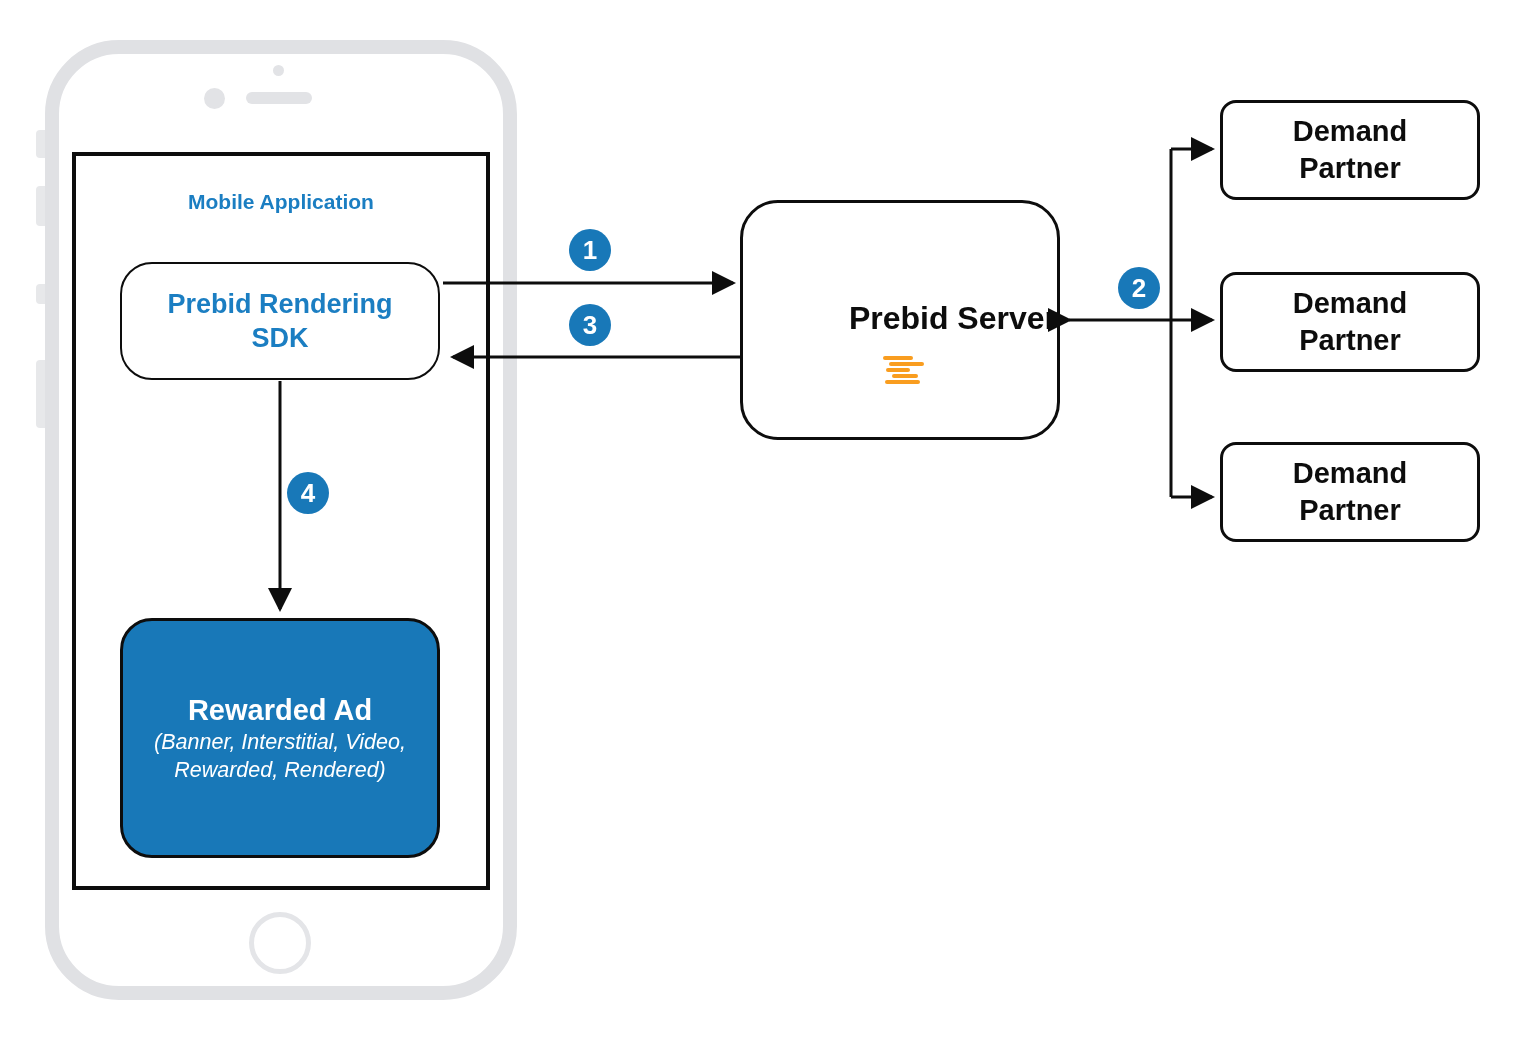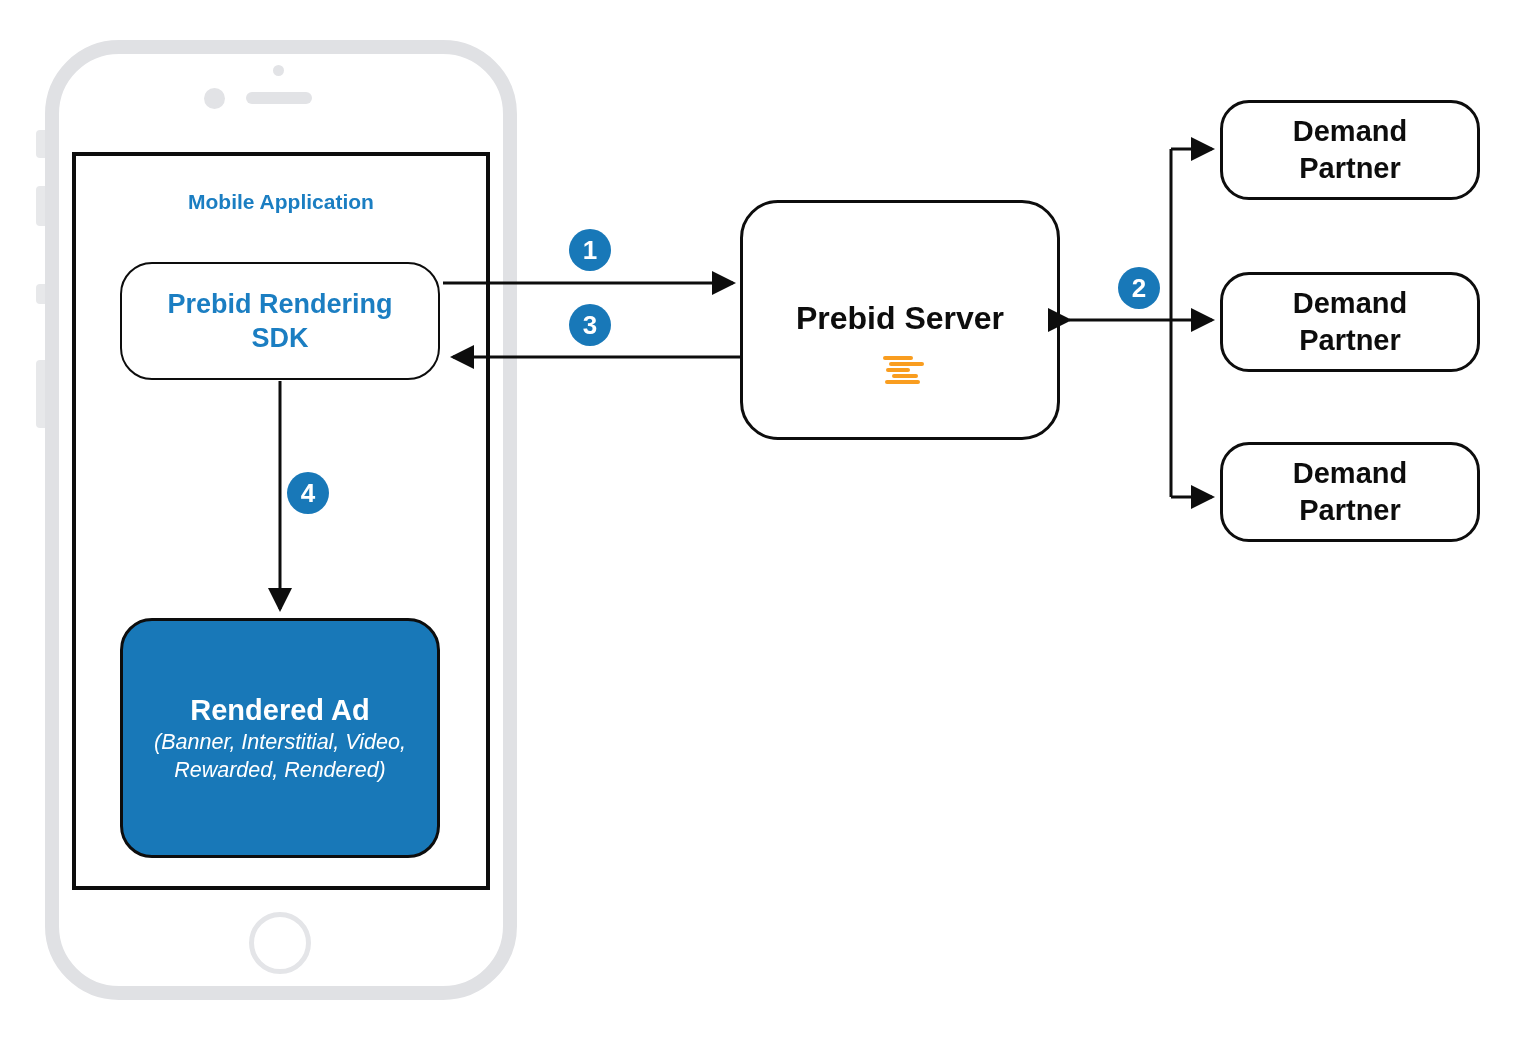--- a/index.html
+++ b/index.html
@@ -26,31 +26,31 @@
     display:flex;flex-direction:column;align-items:center;justify-content:center;text-align:center;}
 
   .sdk-box{left:120px;top:262px;width:320px;height:118px;border-radius:32px;border-width:2.5px;}
   .sdk-box .lbl{font-size:27px;font-weight:bold;color:#1b7ec2;line-height:34px;}
 
   .ad-box{left:120px;top:618px;width:320px;height:240px;border-radius:32px;background:#1878b8;}
   .ad-title{font-size:29px;font-weight:bold;color:#ffffff;line-height:36px;}
   .ad-sub{font-size:21.5px;font-style:italic;color:#ffffff;line-height:28px;}
 
   .server-box{left:740px;top:200px;width:320px;height:240px;border-radius:38px;}
-  .server-title{position:absolute;left:0;top:97px;width:100%;text-align:center;
+  .server-title{position:absolute;left:0;top:97px;width:100%;text-align:right;
     font-size:32px;font-weight:bold;color:#0d0d0d;line-height:36px;}
   .prebid-logo{position:absolute;left:138px;top:152px;width:46px;height:30px;}
   .prebid-logo span{position:absolute;height:3.5px;border-radius:2px;background:#f99d1f;}
   .pl1{left:2px;top:1px;width:30px;}
   .pl2{left:8px;top:7px;width:35px;}
   .pl3{left:5px;top:13px;width:24px;}
   .pl4{left:11px;top:19px;width:26px;}
   .pl5{left:4px;top:25px;width:35px;}
 
-  .dp-box{left:1220px;width:260px;height:100px;border-radius:29px;}
+  .dp-box{left:1220px;width:260px;height:100px;border-radius:16px;}
   .dp-box .lbl{font-size:29px;font-weight:bold;color:#0d0d0d;line-height:37px;}
   .dp-1{top:100px;} .dp-2{top:272px;} .dp-3{top:442px;}
 
   
   .arrows{position:absolute;left:0;top:0;width:1520px;height:1040px;z-index:4;pointer-events:none;}
 
   
   .badge{position:absolute;width:42px;height:42px;border-radius:50%;background:#1878b8;z-index:5;
     display:flex;align-items:center;justify-content:center;color:#ffffff;font-size:26px;font-weight:bold;}
   .badge-1{left:569px;top:229px;} .badge-3{left:569px;top:304px;}
@@ -73,21 +73,21 @@
 
   <div class="app-rect"></div>
   <div class="app-title">Mobile Application</div>
 
   <div class="node sdk-box">
     <div class="lbl">Prebid Rendering</div>
     <div class="lbl">SDK</div>
   </div>
 
   <div class="node ad-box">
-    <div class="ad-title">Rendered Ad</div>
+    <div class="ad-title">Rewarded Ad</div>
     <div class="ad-sub">(Banner, Interstitial, Video,</div>
     <div class="ad-sub">Rewarded, Rendered)</div>
   </div>
 
   <div class="node server-box">
     <div class="server-title">Prebid Server</div>
     <div class="prebid-logo">
       <span class="pl1"></span>
         <span class="pl2"></span>
         <span class="pl3"></span>

